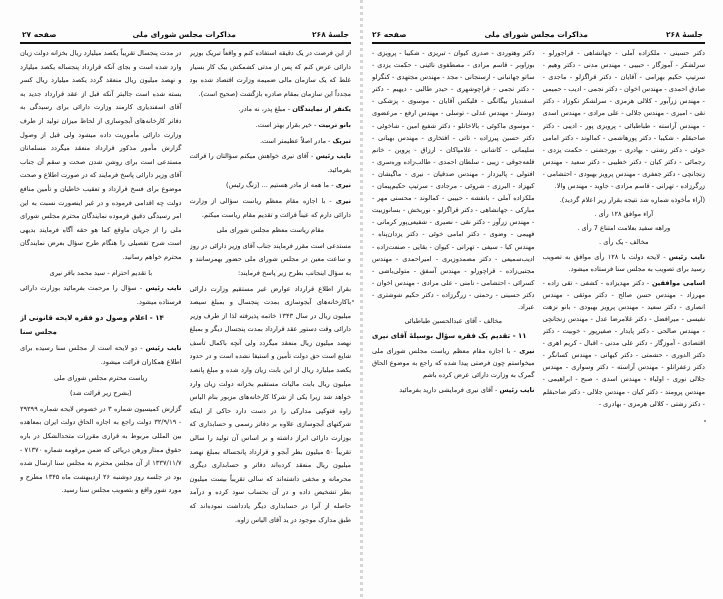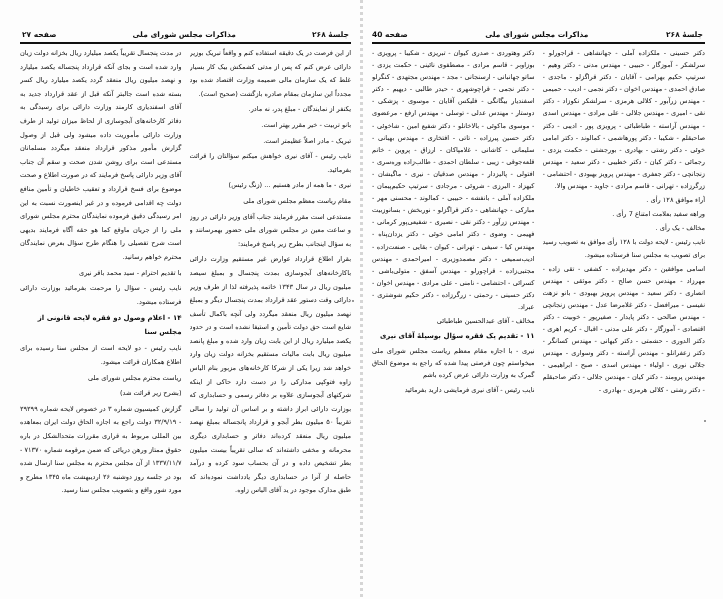--- a/index.html
+++ b/index.html
@@ -28,46 +28,47 @@
     position: absolute; top: 42px; left: 20px; right: 10px; height: 2px; background: #111;
   }
   .page-right .header-rule { left: 10px; right: 18px; }
   .columns {
     position: absolute; top: 47px; left: 20px; right: 10px; bottom: 20px;
     display: flex; direction: rtl; gap: 8px;
   }
   .page-right .columns { left: 10px; right: 18px; }
   .col { flex: 1; direction: rtl; text-align: justify; font-size: 6.6px; line-height: 12.1px; overflow: hidden; }
   .col p { margin: 0 0 2px 0; }
-  .col .center { }
-  .col .speaker { font-weight: normal; }
-  .col .heading { font-weight: bold; text-align: right; font-size: 7px; margin: 3px 0; }
+  .col .center { text-align: center; }
+  .col .speaker { font-weight: bold; }
+  .col .heading { font-weight: bold; text-align: left; font-size: 7px; margin: 3px 0; }
   .page-left .col { line-height: 13.6px; }
   .speck { position: absolute; width: 2px; height: 2px; background: #777; border-radius: 50%; }
 </style>
 </head>
 <body>
 
 <div class="spread">
 
   <div class="page page-left">
     <div class="header">
       <span>جلسهٔ ۲۶۸</span>
       <span>مذاکرات مجلس شورای ملی</span>
       <span>صفحه ۲۷</span>
     </div>
     <div class="header-rule"></div>
     <div class="columns">
       <div class="col">
           <p>از این فرصت در یک دقیقه استفاده کنم و واقعاً تبریک بوزیر دارائی عرض کنم که پس از مدتی کشمکش بیک کار بسیار غلط که یک سازمان مالی ضمیمه وزارت اقتصاد شده بود مجدداً این سازمان بمقام صادره بازگشت (صحیح است).</p>
           <p><span class="speaker">یکنفر از نمایندگان</span><span> - </span><span>مبلغ پدر، نه مادر.</span></p>
-          <p><span class="speaker">بانو تربیت</span><span> - </span><span>خیر مقرر بهتر است.</span></p>
+          <p><span class="speaker">بانو تربیت</span><span> - </span><span>خیر بقرار بهتر است.</span></p>
           <p><span class="speaker">تبریک</span><span> - </span><span>مادر اصلاً عظیمتر است.</span></p>
           <p><span class="speaker">نایب رئیس</span><span> - </span><span>آقای نیری خواهش میکنم سؤالتان را قرائت بفرمائید.</span></p>
           <p><span class="speaker">نیری</span><span> - </span><span>ما همه از مادر هستیم ... (زنگ رئیس)</span></p>
+          <p><span class="speaker">نیری</span><span> - </span><span>با اجازه مقام معظم ریاست سؤالی از وزارت دارائی دارم که عیناً قرائت و تقدیم مقام ریاست میکنم.</span></p>
           <p class="center">مقام ریاست معظم مجلس شورای ملی</p>
           <p>مستدعی است مقرر فرمایند جناب آقای وزیر دارائی در روز و ساعت معین در مجلس شورای ملی حضور بهمرسانند و به سؤال اینجانب بطرح زیر پاسخ فرمایند:</p>
           <p>بقرار اطلاع قرارداد عوارض غیر مستقیم وزارت دارائی باکارخانه‌های آبجوسازی بمدت پنجسال و بمبلغ سیصد میلیون ریال در سال ۱۳۴۳ خاتمه پذیرفته لذا از طرف وزیر دارائی وقت دستور عقد قرارداد بمدت پنجسال دیگر و بمبلغ نهصد میلیون ریال منعقد میگردد ولی آنچه باکمال تأسف شایع است حق دولت تأمین و استیفا نشده است و در حدود یکصد میلیارد ریال از این بابت زیان وارد شده و مبلغ پانصد میلیون ریال بابت مالیات مستقیم بخزانه دولت زیان وارد خواهد شد زیرا یکی از شرکا کارخانه‌های مزبور بنام الیاس زاوه فتوکپی مدارکی را در دست دارد حاکی از اینکه شرکتهای آبجوسازی علاوه بر دفاتر رسمی و حسابداری که بوزارت دارائی ابراز داشته و بر اساس آن تولید را سالی تقریباً ۵۰ میلیون بطر آبجو و قرارداد پانجساله بمبلغ نهصد میلیون ریال منعقد کرده‌اند دفاتر و حسابداری دیگری محرمانه و مخفی داشته‌اند که سالی تقریباً بیست میلیون بطر تشخیص داده و در آن بحساب سود کرده و درآمد حاصله از آنرا در حسابداری دیگر یادداشت نموده‌اند که طبق مدارک موجود در ید آقای الیاس زاوه.</p>
         </div>
       <div class="col">
           <p>در مدت پنجسال تقریباً یکصد میلیارد ریال بخزانه دولت زیان وارد شده است و بجای آنکه قرارداد پنجساله یکصد میلیارد و نهصد میلیون ریال منعقد گردد یکصد میلیارد ریال کسر بسته شده است جالبتر آنکه قبل از عقد قرارداد جدید به آقای اسفندیاری کارمند وزارت دارائی برای رسیدگی به دفاتر کارخانه‌های آبجوسازی از لحاظ میزان تولید از طرف وزارت دارائی مأموریت داده میشود ولی قبل از وصول گزارش مأمور مذکور قرارداد منعقد میگردد مسلمانان مستدعی است برای روشن شدن صحت و سقم آن جناب آقای وزیر دارائی پاسخ فرمایند که در صورت اطلاع و صحت موضوع برای فسخ قرارداد و تعقیب خاطیان و تأمین منافع دولت چه اقدامی فرموده و در غیر اینصورت نسبت به این امر رسیدگی دقیق فرموده نمایندگان محترم مجلس شورای ملی را از جریان ماوقع کما هو حقه آگاه فرمایند بدیهی است شرح تفصیلی را هنگام طرح سؤال بعرض نمایندگان محترم خواهم رسانید.</p>
           <p class="center">با تقدیم احترام - سید محمد باقر نیری</p>
           <p><span class="speaker">نایب رئیس</span><span> - </span><span>سؤال را مرحمت بفرمائید بوزارت دارائی فرستاده میشود.</span></p>
           <p class="heading">۱۴ - اعلام وصول دو فقره لایحه قانونی از مجلس سنا</p>
           <p><span class="speaker">نایب رئیس</span><span> - </span><span>دو لایحه است از مجلس سنا رسیده برای اطلاع همکاران قرائت میشود.</span></p>
@@ -77,26 +78,27 @@
         </div>
     </div>
   </div>
 
   <div class="fold"></div>
 
   <div class="page page-right">
     <div class="header">
       <span>جلسهٔ ۲۶۸</span>
       <span>مذاکرات مجلس شورای ملی</span>
-      <span>صفحه 40</span>
+      <span>صفحه ۲۶</span>
     </div>
     <div class="header-rule"></div>
     <div class="columns">
       <div class="col">
           <p>دکتر حسینی - ملکزاده آملی - جهانشاهی - قراجورلو - سرلشکر - آموزگار - حبیبی - مهندس مدنی - دکتر وهیم - سرتیپ حکیم بهرامی - آقایان - دکتر قراگزلو - ماجدی - صادق احمدی - مهندس اخوان - دکتر نجمی - ادیب - حمیمی - مهندس زرآبور - کلالی هرمزی - سرلشکر نکوزاد - دکتر نقی - امیری - مهندس جلالی - علی مرادی - مهندس اسدی - مهندس آراسته - طباطبائی - پرویزی پور - ادیبی - دکتر صاحبقلم - شکیبا - دکتر پورهاشمی - کمالوند - دکتر امامی خوئی - دکتر رشتی - بهادری - بورجشتی - حکمت یزدی - رجمائی - دکتر کیان - دکتر خطیبی - دکتر سعید - مهندس زنجانچی - دکتر جعفری - مهندس پرویز بهبودی - احتشامی - زرگرزاده - تهرانی - قاسم مرادی - جاوید - مهندس والا.</p>
+          <p>(آراء مأخوذه شماره شد نتیجه بقرار زیر اعلام گردید).</p>
           <p class="center">آراء موافق ۱۲۸ رأی .</p>
           <p class="center">وراهه سفید بعلامت امتناع 7 رأی .</p>
           <p class="center">مخالف - یک رأی .</p>
           <p><span class="speaker">نایب رئیس</span><span> - </span><span>لایحه دولت با ۱۲۸ رأی موافق به تصویب رسید برای تصویب به مجلس سنا فرستاده میشود.</span></p>
           <p><span class="speaker">اسامی موافقین</span><span> - </span><span>دکتر مهدیزاده - کشفی - تقی زاده - مهرزاد - مهندس حسن صالح - دکتر موثقی - مهندس انصاری - دکتر سعید - مهندس پرویز بهبودی - بانو نزهت نفیسی - میرافضل - دکتر غلامرضا عدل - مهندس زنجانچی - مهندس صالحی - دکتر پایدار - صفیرپور - خوبیت - دکتر اقتصادی - آموزگار - دکتر علی مدنی - اقبال - کریم اهری - دکتر الدوری - حشمتی - دکتر کیهانی - مهندس کسانگر - دکتر زعفرانلو - مهندس آراسته - دکتر وسواری - مهندس جلالی نوری - اولیاء - مهندس اسدی - صبح - ابراهیمی - مهندس پرومند - دکتر کیان - مهندس جلالی - دکتر صاحبقلم - دکتر رشتی - کلالی هرمزی - بهادری -</span></p>
         </div>
       <div class="col">
           <p>دکتر وهتوردی - صدری کیوان - تبریزی - شکیبا - پرویزی - بوزاوبر - قاسم مرادی - مصطفوی نائینی - حکمت یزدی - ساتو جهانبانی - ارسنجانی - مجد - مهندس مجتهدی - کنگرلو - دکتر نجمی - قراچوشهری - حیدر طالبی - دیهیم - دکتر اسفندیار بیگانگی - فلیکس آقایان - موسوی - پزشکی - دوستار - مهندس عدلی - توسلی - مهندس ارفع - مرعضوی - موسوی ماکوئی - بالاخانلو - دکتر شفیع امین - شاخوئی - دکتر حسین پیرزاده - تاتی - افتخاری - مهندس بهبانی - سلیمانی - کاشانی - غلامپاکان - ارزاق - پروین - خانم قلعه‌جوقی - زیبی - سلطان احمدی - طالب‌زاده وره‌سری - افتولی - پالیزدار - مهندس صدقیان - نیری - ماگیشان - کیهزاد - البرزی - شروئی - مرجادی - سرتیپ حکیم‌پیمان - ملکزاده آملی - بانفشه - حبیبی - کمالوند - محسنی مهر - مبارکی - جهانشاهی - دکتر قراگزلو - نوربخش - بسانوزبیت - مهندس زرآور - دکتر نقی - نصیری - شفیعی‌پور کرمانی - فهیمی - وضوی - دکتر امامی خوئی - دکتر یزدان‌پناه - مهندس کیا - سیفی - تهرانی - کیوان - بقایی - صنعت‌زاده - ادیب‌سمیعی - دکتر مصمدوزیری - امیراحمدی - مهندس مجتبی‌زاده - قراچورلو - مهندس آسفق - متولی‌باشی - کسرائی - احتشامی - نامنی - علی مرادی - مهندس اخوان - دکتر حسینی - رحمتی - زرگرزاده - دکتر حکیم شوشتری - عبراد.</p>
           <p class="center">مخالف - آقای عبدالحسین طباطبائی</p>
           <p class="heading">۱۱ - تقدیم یک فقره سؤال بوسیلهٔ آقای نیری</p>

